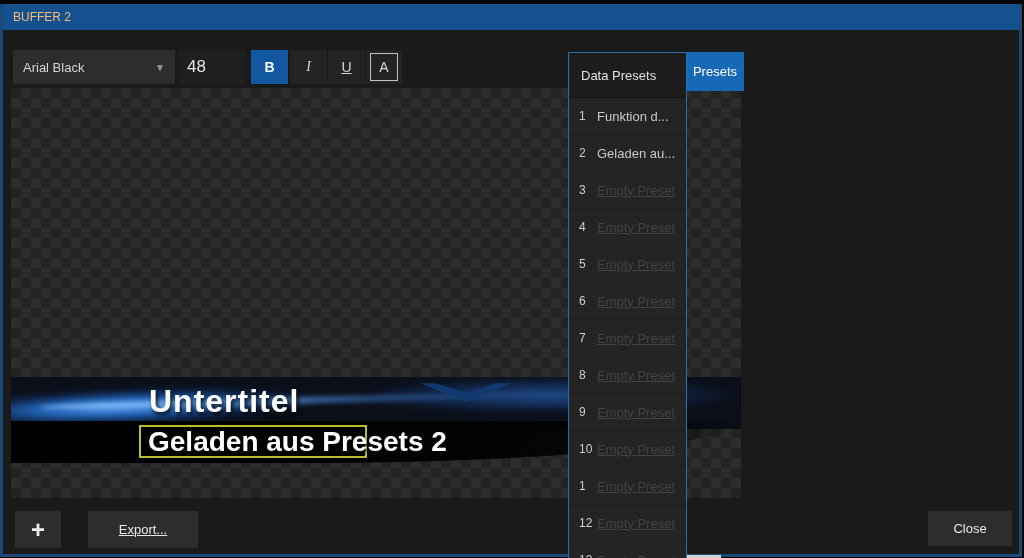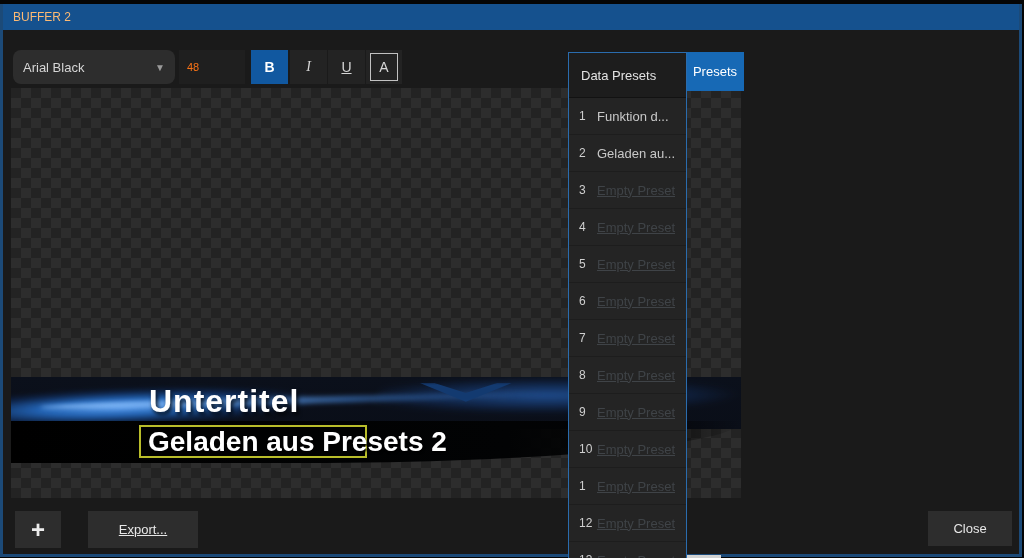--- a/index.html
+++ b/index.html
@@ -7,24 +7,24 @@
     font-family:"Liberation Sans", sans-serif; }
   .window { position:absolute; left:0; top:4px; width:1022px; height:553px;
     background:#1a1a1a; border:3px solid #1c4a78; border-top:none; }
   .titlebar { position:absolute; left:0; top:0; right:0; height:26px;
     background:#15518e; display:flex; align-items:center; padding-left:10px; }
   .titlebar span { color:#fdba74; font-size:12px; }
 
   
   .font-select { position:absolute; left:10px; top:46px; width:162px; height:34px;
     background:#2d2d2d; display:flex; align-items:center; padding:0 10px;
-    color:#d6d6d6; font-size:13px;border-radius:8px; }
+    color:#d6d6d6; font-size:13px; }
   .font-select .caret { margin-left:auto; color:#9a9a9a; font-size:10px; }
   .size-input { position:absolute; left:176px; top:46px; width:66px; height:34px;
-    background:#1f1f1f; border:none; color:#f97316; font-size:11px; padding-left:8px;
+    background:#1f1f1f; border:none; color:#e5e5e5; font-size:17px; padding-left:8px;
     display:flex; align-items:center; }
   .fmt-btn { position:absolute; top:46px; width:37px; height:34px; background:#232323;
     color:#d6d6d6; display:flex; align-items:center; justify-content:center;
     font-size:14px; }
   .btn-bold { left:248px; background:#1158a0; color:#fff; font-weight:bold; }
   .btn-italic { left:287px; font-style:italic; font-family:"Liberation Serif", serif; }
   .btn-underline { left:325px; text-decoration:underline; }
   .btn-colorA { left:363px; width:36px; }
   .btn-colorA .abox { border:1px solid #c2c2c2; width:28px; height:28px;
     display:flex; align-items:center; justify-content:center; }

